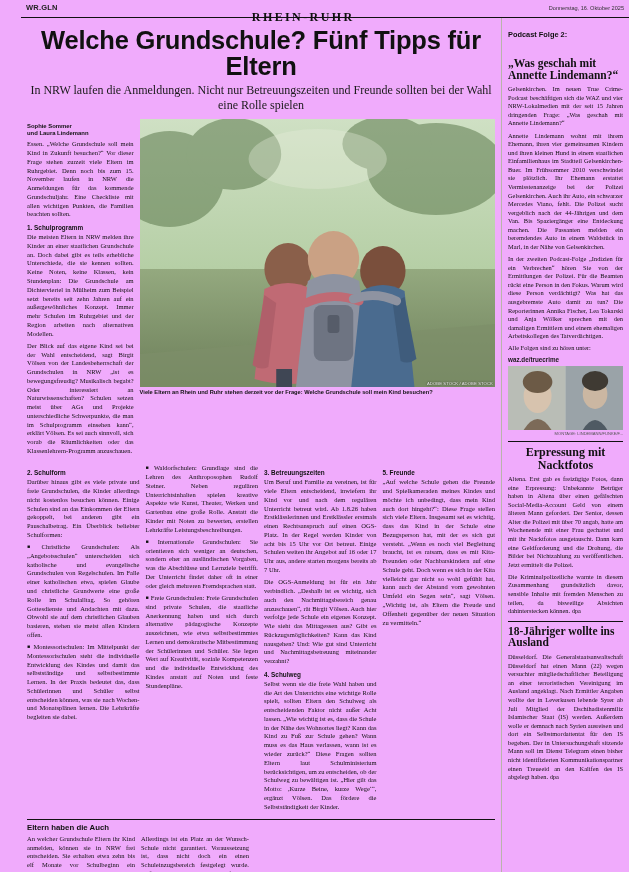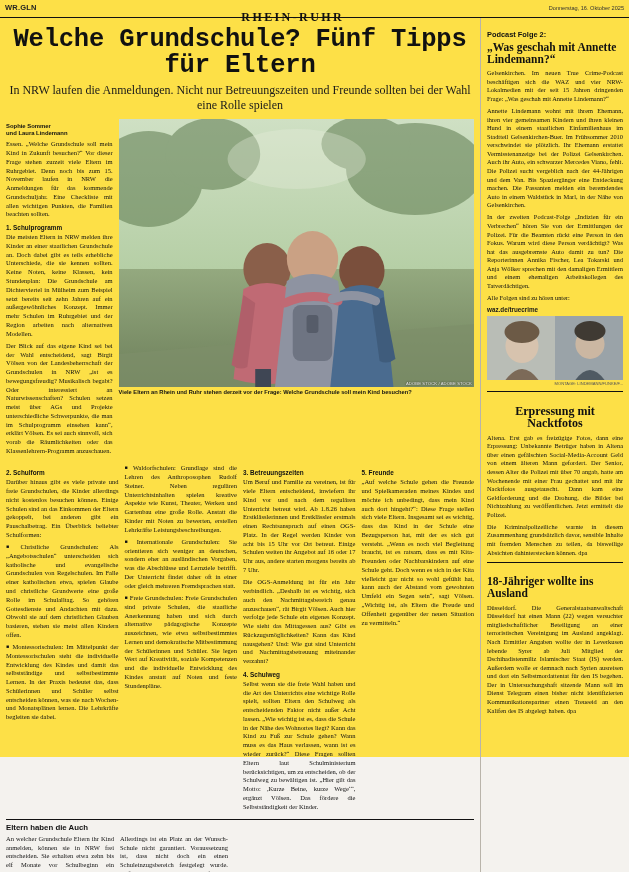--- a/index.html
+++ b/index.html
@@ -5,21 +5,21 @@
   * { box-sizing: border-box; }
   html, body { margin: 0; padding: 0; }
   body {
     width: 629px;
     height: 872px;
     background: #f4f2ee;
     font-family: "Liberation Serif", serif;
     color: #111;
     overflow: hidden;
   }
-  .page { width: 629px; height: 757px; position: relative; background: #fde047; }
+  .page { width: 629px; height: 872px; position: relative; background: #f0abfc; padding-left: 21px; }
 
   
   .masthead {
     height: 18px;
     border-bottom: 1.5px solid #111;
     display: flex;
     align-items: center;
     justify-content: space-between;
     padding: 0 5px 2px 5px;
   }
@@ -47,21 +47,21 @@
 
   
   .body-wrap { display: flex; padding: 0; height: 854px; }
   .left { width: 480px; padding: 4px 6px 0 6px; }
   .right {
     width: 149px;
     border-left: 0.8px solid #b9b4aa;
     padding: 4px 6px 0 6px;
   }
   h1.headline {
-    font-family: Liberation Mono, monospace;
+    font-family: Liberation Sans, sans-serif;
     font-size: 25.5px;
     line-height: 1.03;
     font-weight: bold;
     text-align: center;
     margin: 5px 0 3px 0;
     letter-spacing: -0.2px;
   }
   .subhead {
     font-family: "Liberation Serif", serif;
     font-size: 12px;
@@ -148,32 +148,32 @@
     margin: 0 0 3px 0;
     font-weight: bold;
   }
   .infobox-cols { display: flex; gap: 6px; }
   .infobox-cols > div { width: 108px; }
   h2.sec-head {
     font-family: "Liberation Serif", serif;
     font-weight: bold;
     font-size: 14.5px;
     line-height: 1.02;
-    margin: 13px 0 4px 0;
+    margin: 4px 0 4px 0;
   }
   h2.sec-head.center { text-align: center; }
   h2.sec-head.small { font-size: 12.5px; }
 
   
   .rail-head {
     font-family: "Liberation Serif", serif;
     font-weight: bold;
     font-size: 11.5px;
     line-height: 1.05;
-    margin: 2px 0 4px 0;
+    margin: 18px 0 4px 0;
   }
   .rail-rule { border-top: 1.2px solid #111; margin: 5px 0 4px 0; }
   .rail-photo {
     width: 100%;
     height: 64px;
     margin: 3px 0 1px 0;
     overflow: hidden;
     background: #cfc9bd;
   }
   .rail-photo svg { display: block; width: 100%; height: 100%; }

